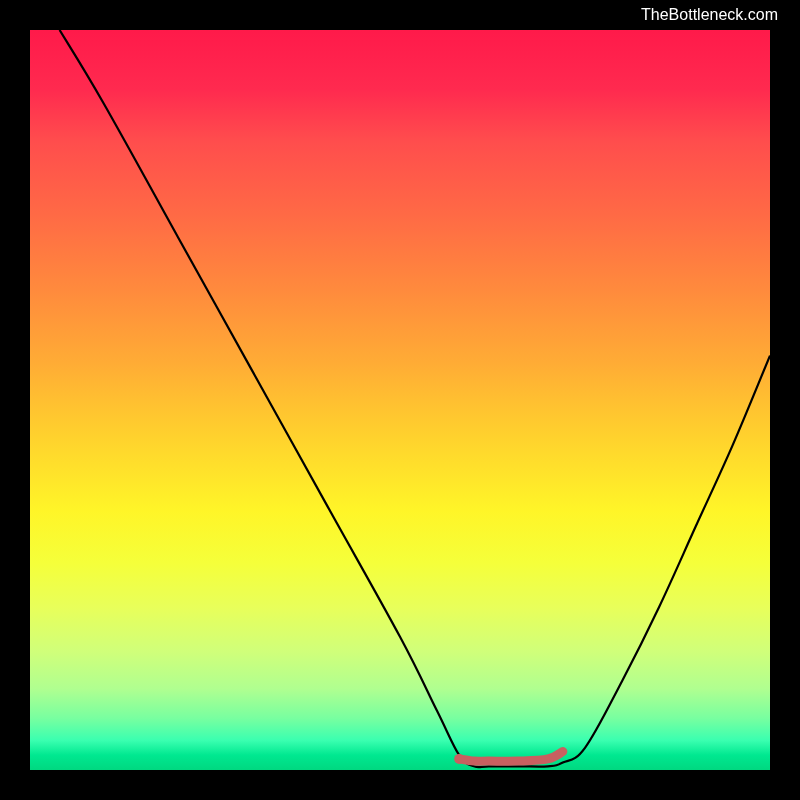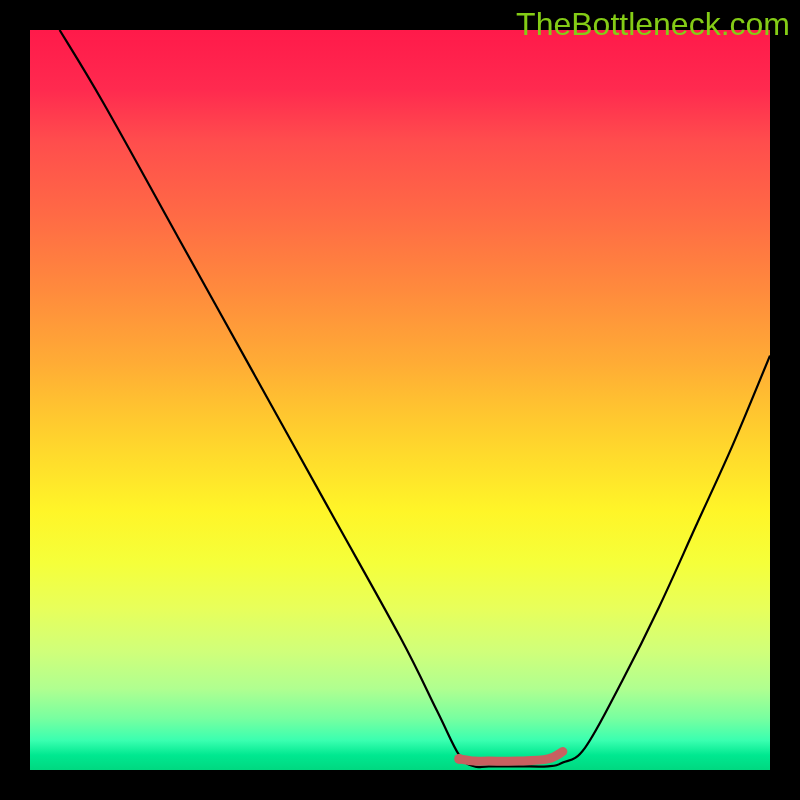--- a/index.html
+++ b/index.html
@@ -6,23 +6,23 @@
   body {
     width: 800px;
     height: 800px;
     background: #000;
     position: relative;
     font-family: Arial, sans-serif;
   }
   .watermark {
     position: absolute;
     top: 6px;
-    right: 10px;
-    color: #84cc16;
-    font-size: 32px;
+    right: 22px;
+    color: #ffffff;
+    font-size: 16px;
     font-weight: 500;
     z-index: 10;
   }
   .plot-area {
     position: absolute;
     left: 30px;
     top: 30px;
     width: 740px;
     height: 740px;
   }

